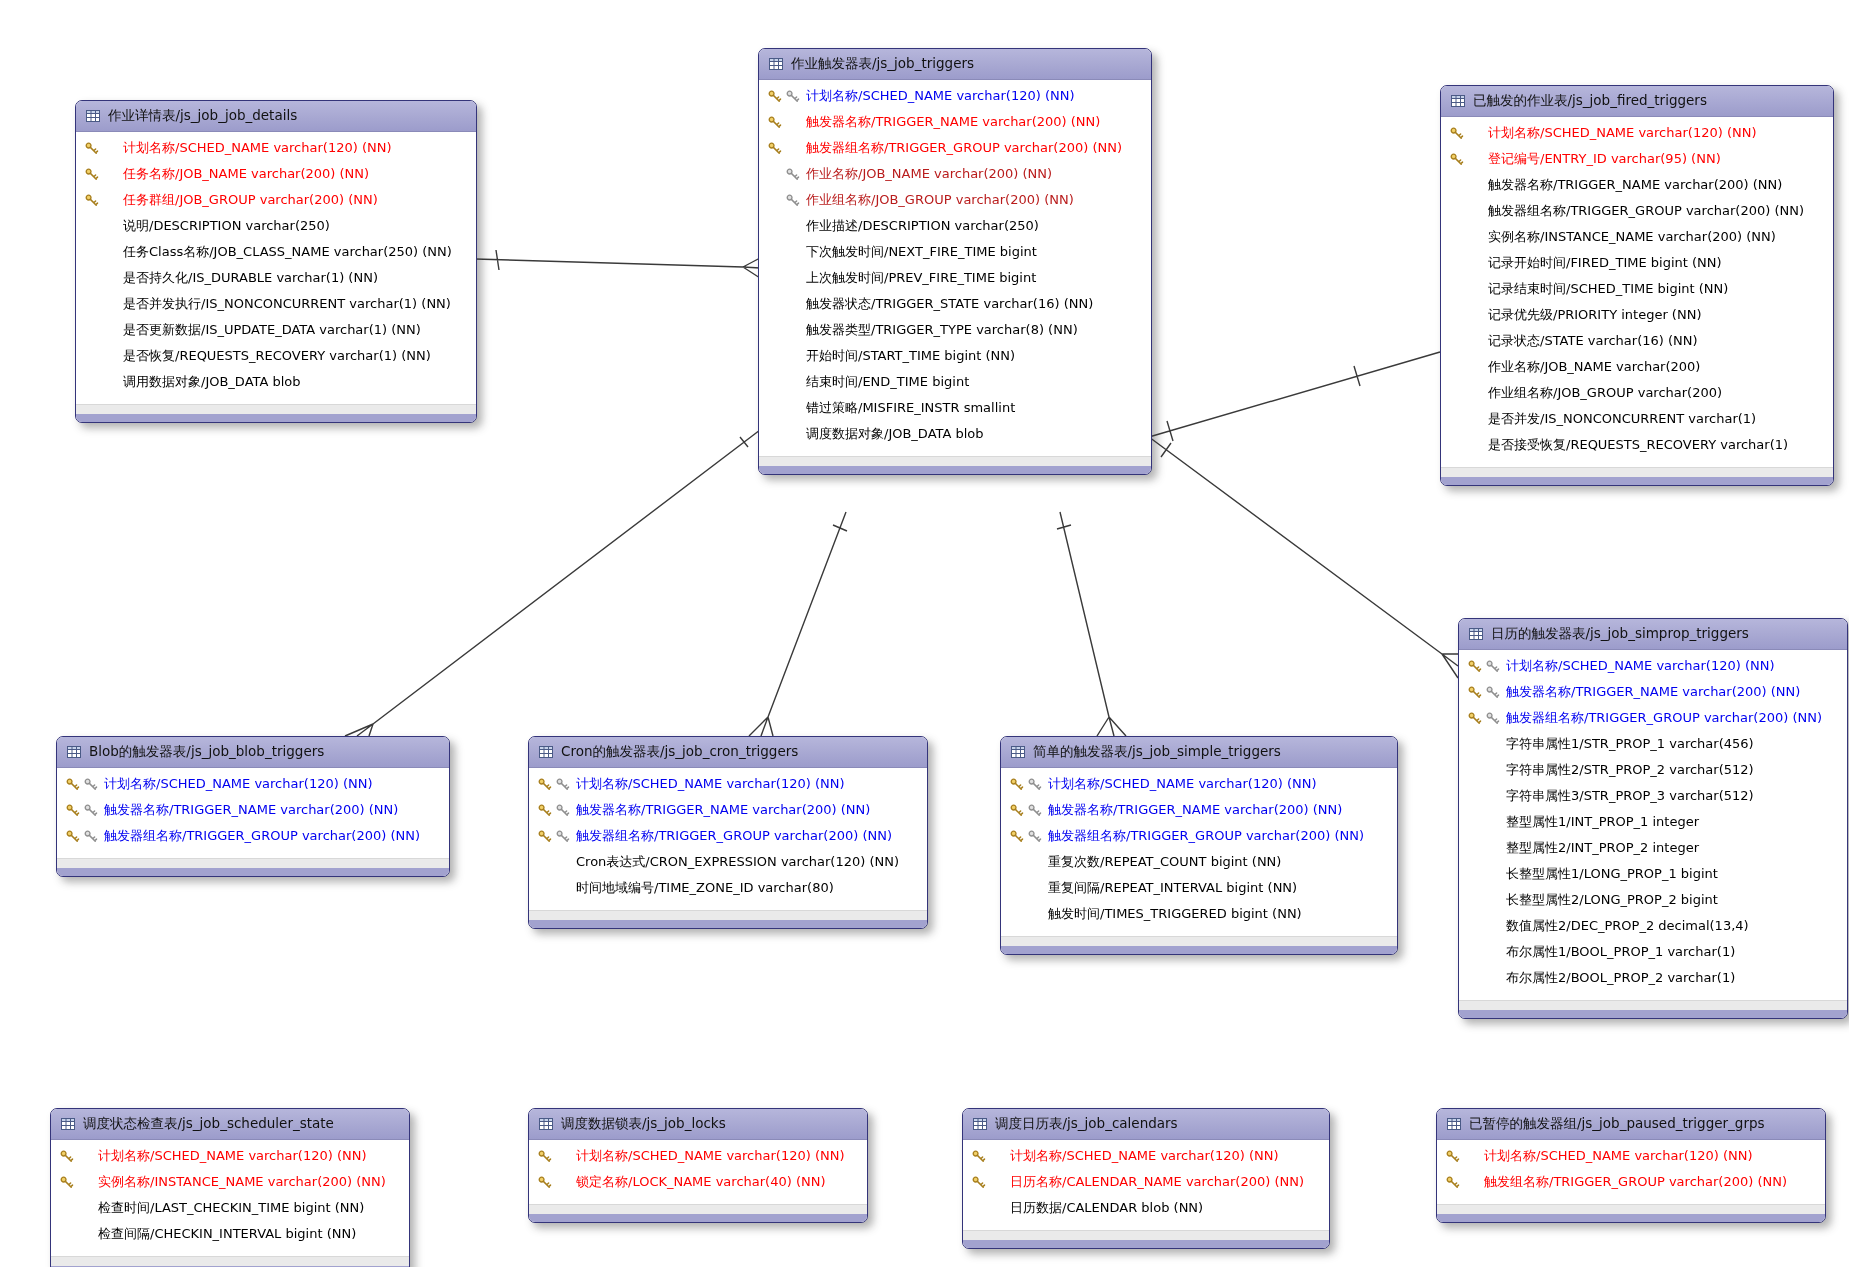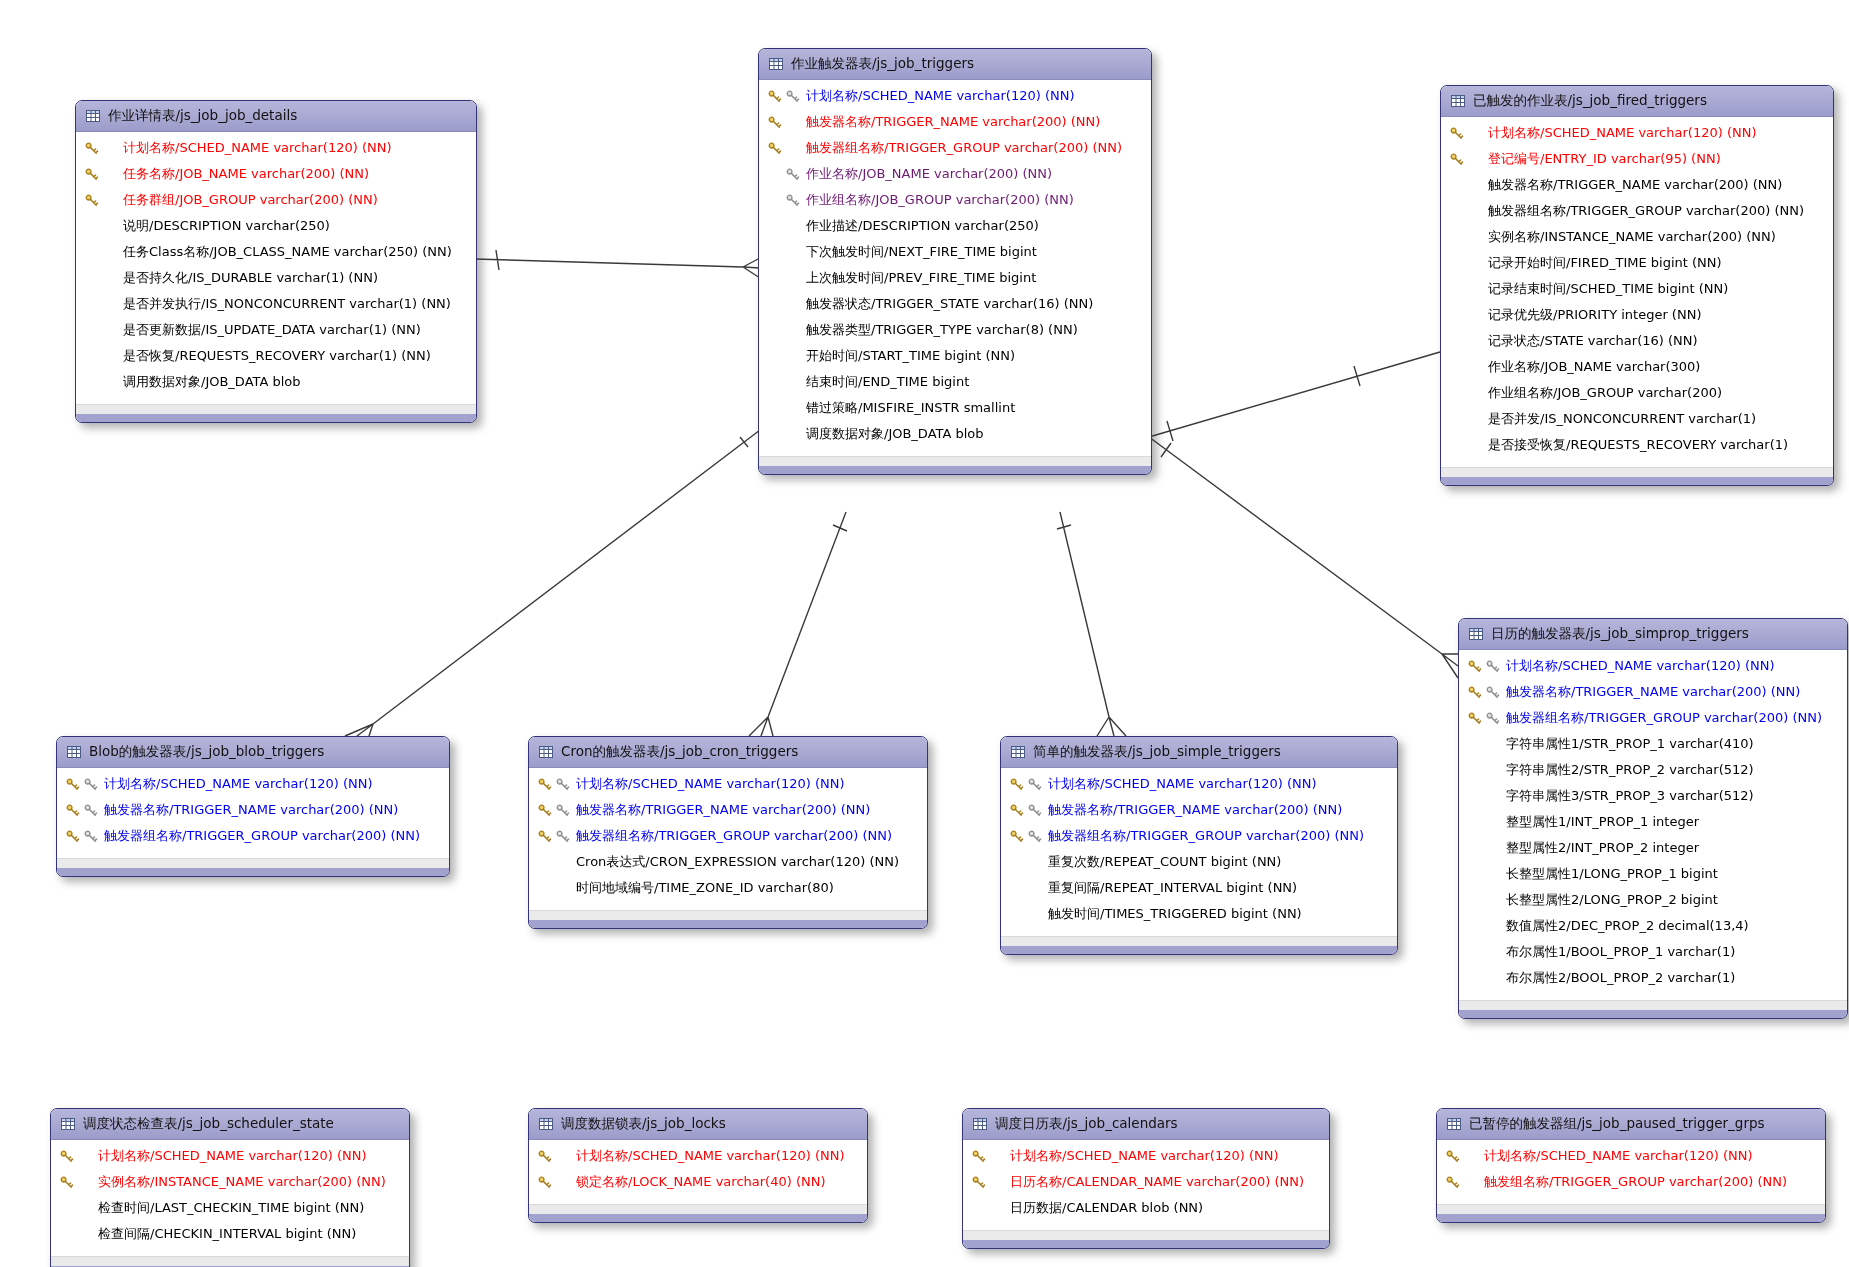--- a/index.html
+++ b/index.html
@@ -22,21 +22,21 @@
     font-size:13.5px;color:#111;white-space:nowrap;
   }
   .ticon{display:flex;align-items:center;}
   .tbody{padding:3px 0 9px 0;background:#fff;}
   .row{height:26px;display:flex;align-items:center;white-space:nowrap;font-size:13px;}
   .kc{flex:0 0 18px;width:18px;display:flex;justify-content:center;align-items:center;}
   .kc:first-child{margin-left:6px;}
   .lab{margin-left:5px;}
   .c-pk{color:#ff0000;}
   .c-pkfk{color:#0000f0;}
-  .c-fk{color:#701a75;}
+  .c-fk{color:#b91c1c;}
   .c-plain{color:#000000;}
   .tfoot{
     height:17px;
     background:linear-gradient(to bottom,#eaeaea 0,#eaeaea 9px,#a2a2cf 9px,#a2a2cf 100%);
     border-top:1px solid #d8d8d8;
   }
 </style>
 </head>
 <body>
 
@@ -317,21 +317,21 @@
           <span class="lab">记录优先级/PRIORITY integer (NN)</span>
         </div>
         <div class="row c-plain">
           <span class="kc"></span>
           <span class="kc"></span>
           <span class="lab">记录状态/STATE varchar(16) (NN)</span>
         </div>
         <div class="row c-plain">
           <span class="kc"></span>
           <span class="kc"></span>
-          <span class="lab">作业名称/JOB_NAME varchar(300)</span>
+          <span class="lab">作业名称/JOB_NAME varchar(200)</span>
         </div>
         <div class="row c-plain">
           <span class="kc"></span>
           <span class="kc"></span>
           <span class="lab">作业组名称/JOB_GROUP varchar(200)</span>
         </div>
         <div class="row c-plain">
           <span class="kc"></span>
           <span class="kc"></span>
           <span class="lab">是否并发/IS_NONCONCURRENT varchar(1)</span>
@@ -614,21 +614,21 @@
             <svg width="15" height="15" viewBox="0 0 15 15">
               <circle cx="4.6" cy="4.6" r="2.4" fill="#e2e2e2" stroke="#8f8f8f" stroke-width="1.3"></circle>
               <path d="M6.4 6.4L12.2 12.2M9.8 9.8L11.6 8M11.8 11.8L13.5 10.1" stroke="#8f8f8f" stroke-width="1.5" fill="none" stroke-linecap="round"></path>
             </svg>
           </span>
           <span class="lab">触发器组名称/TRIGGER_GROUP varchar(200) (NN)</span>
         </div>
         <div class="row c-plain">
           <span class="kc"></span>
           <span class="kc"></span>
-          <span class="lab">字符串属性1/STR_PROP_1 varchar(410)</span>
+          <span class="lab">字符串属性1/STR_PROP_1 varchar(456)</span>
         </div>
         <div class="row c-plain">
           <span class="kc"></span>
           <span class="kc"></span>
           <span class="lab">字符串属性2/STR_PROP_2 varchar(512)</span>
         </div>
         <div class="row c-plain">
           <span class="kc"></span>
           <span class="kc"></span>
           <span class="lab">字符串属性3/STR_PROP_3 varchar(512)</span>

